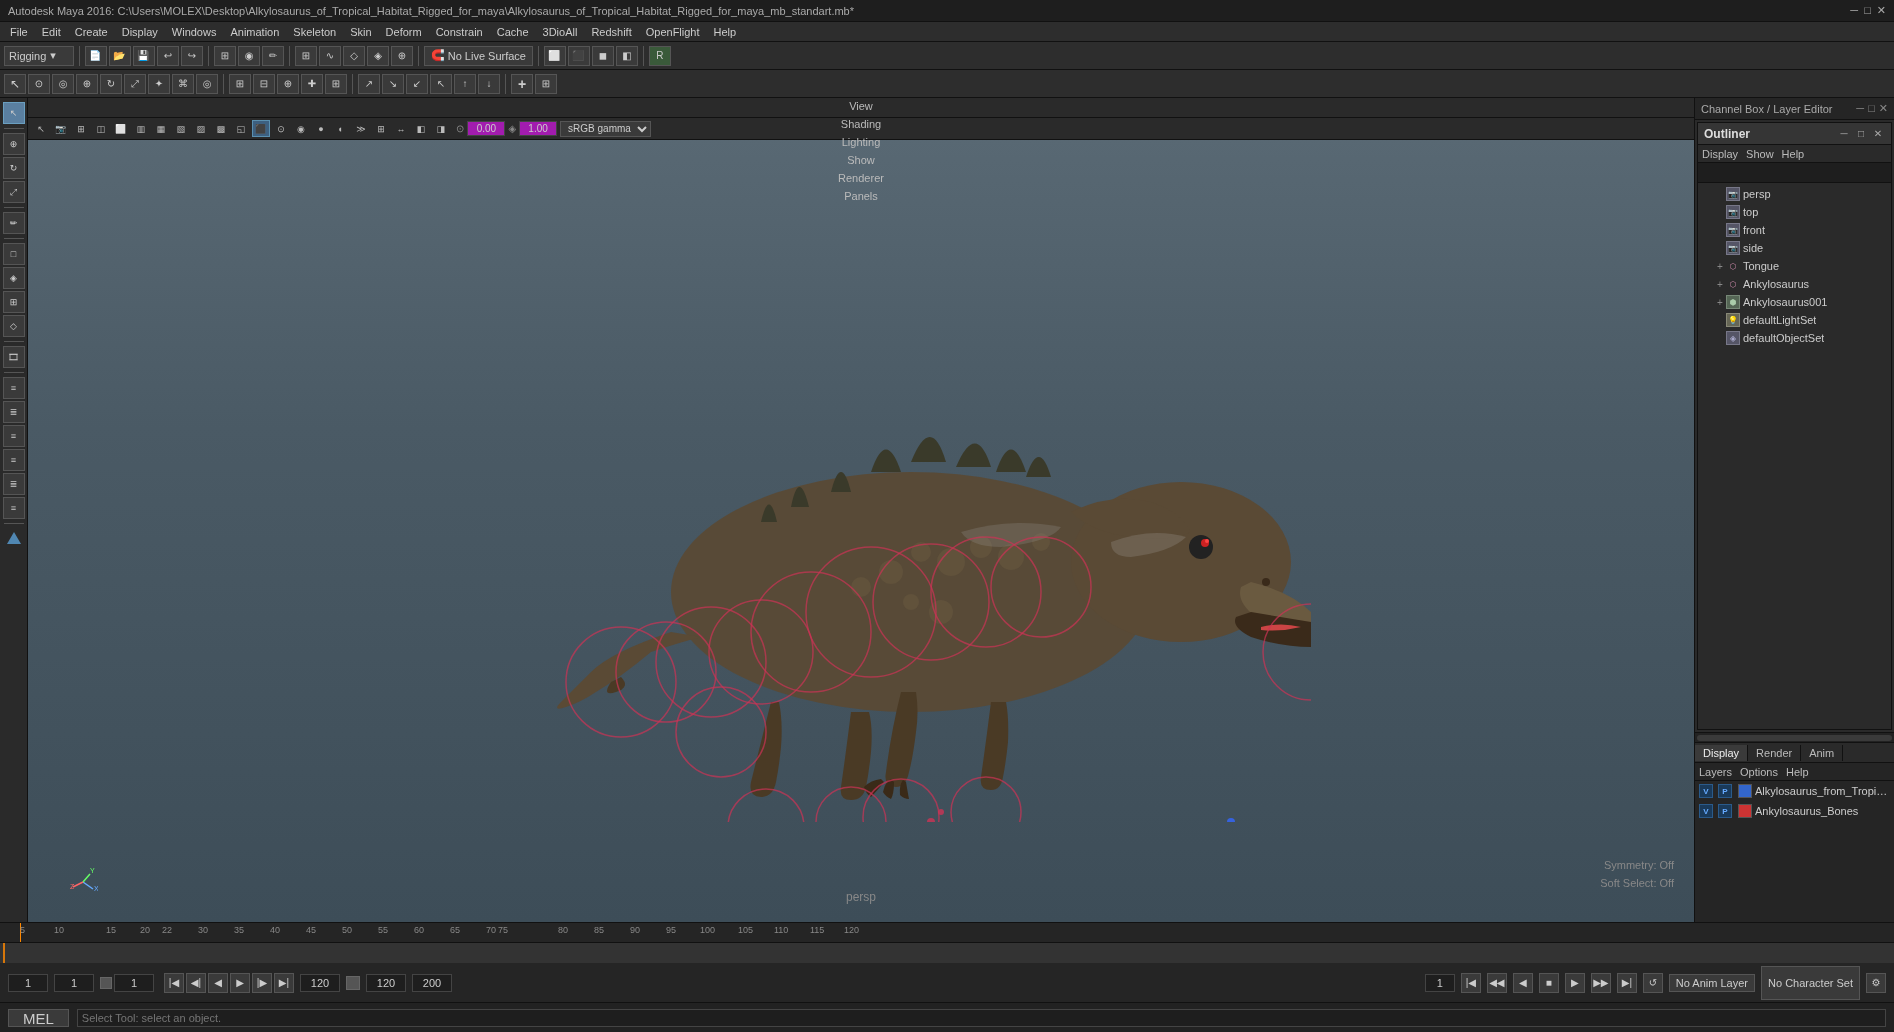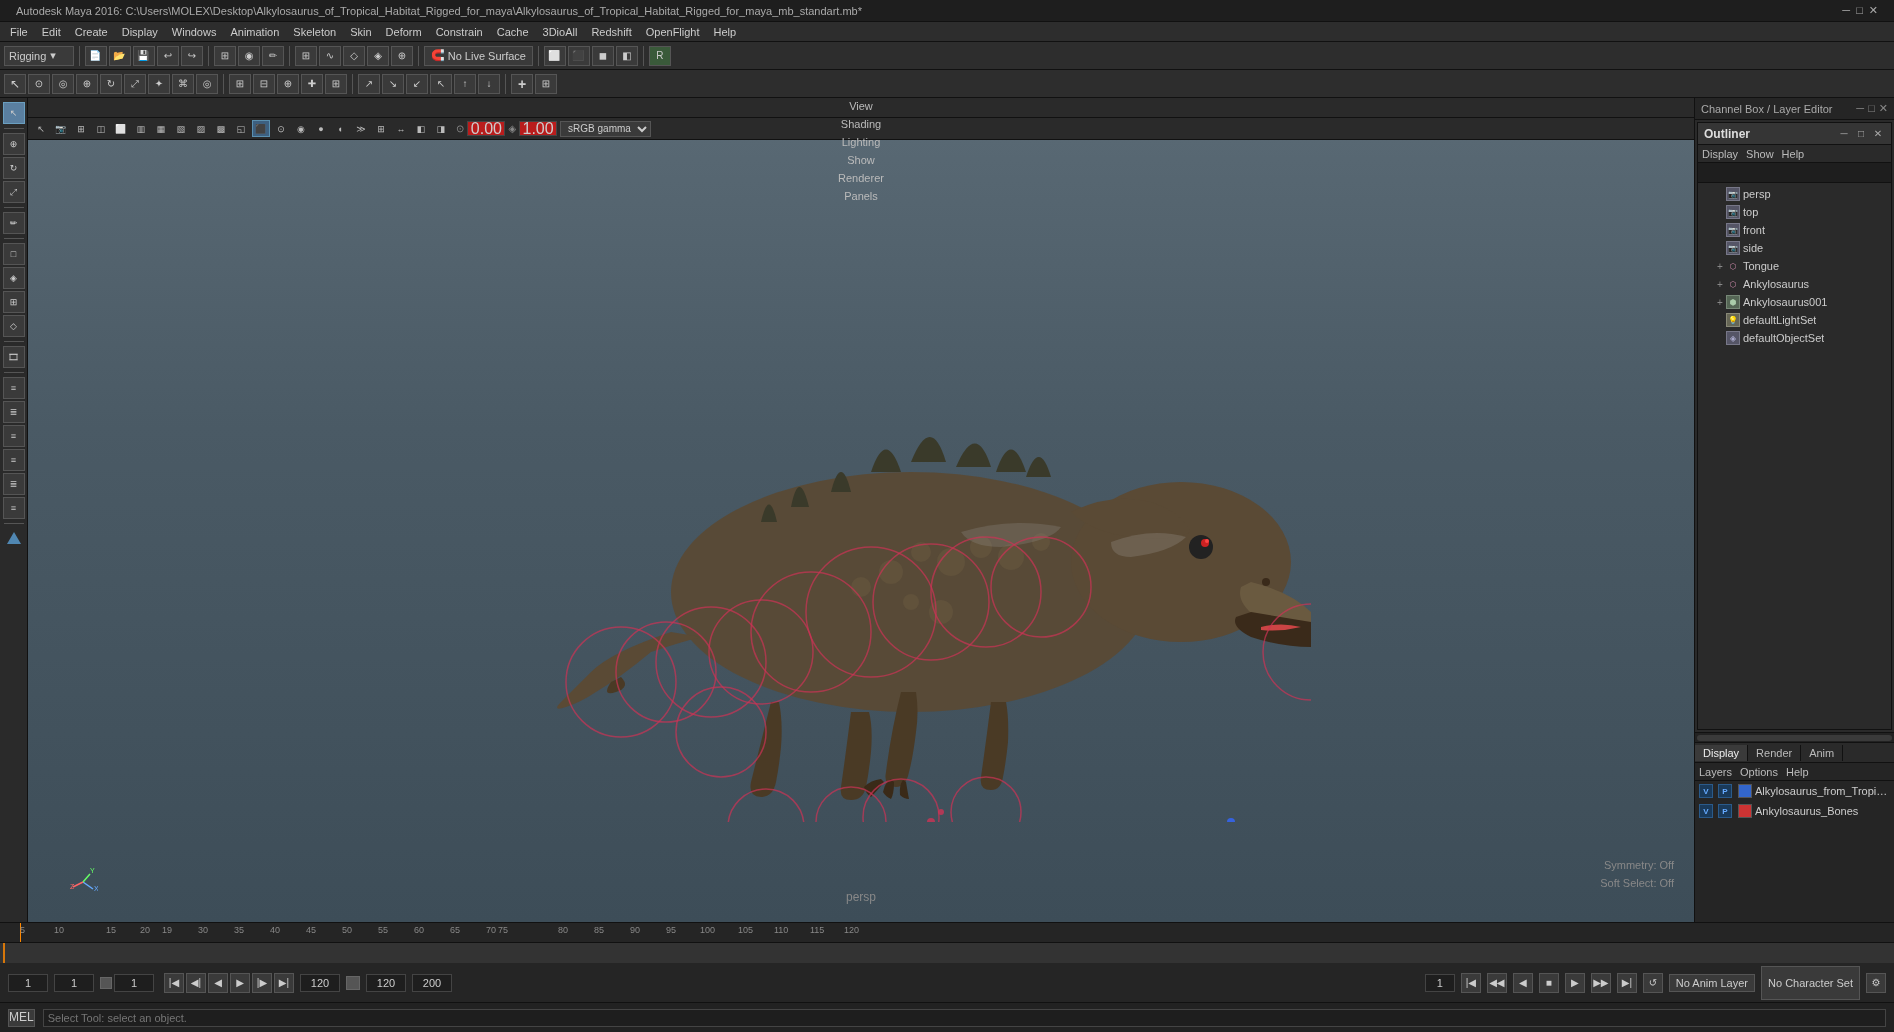--- a/index.html
+++ b/index.html
@@ -13,21 +13,21 @@
       overflow: hidden;
       user-select: none;
     }
 
     
     #title-bar {
       height: 22px;
       background: #1e1e1e;
       display: flex;
       align-items: center;
-      padding: 0 16px;
+      padding: 0 8px;
       color: #aaa;
       font-size: 11px;
       border-bottom: 1px solid #111;
     }
 
     
     #menu-bar {
       height: 20px;
       background: #2d2d2d;
       display: flex;
@@ -562,46 +562,46 @@
       flex: 1;
       display: flex;
       align-items: center;
       gap: 8px;
     }
     .mel-btn {
       height: 18px;
       background: #3a3a3a;
       border: 1px solid #555;
       color: #ccc;
-      font-size: 12px;
-      padding: 0 0;
+      font-size: 15px;
+      padding: 0 14px;
       cursor: pointer;
     }
     .cmd-input {
       flex: 1;
       height: 18px;
       background: #1e1e1e;
       border: 1px solid #444;
       color: #888;
       font-size: 11px;
       padding: 0 4px;
     }
 
     #viewport-value-fields {
       display: flex;
       align-items: center;
       gap: 3px;
     }
     .value-field {
       width: 38px;
       height: 15px;
-      background: #b91c1c;
+      background: #a21caf;
       border: 1px solid #444;
       color: #ccc;
-      font-size: 16px;
+      font-size: 10px;
       text-align: center;
     }
     .gamma-dropdown {
       height: 16px;
       background: #3a3a3a;
       border: 1px solid #555;
       color: #ccc;
       font-size: 10px;
       padding: 0 3px;
     }
@@ -1009,21 +1009,21 @@
 </div>
 
 <div id="timeline-area">
   <div id="timeline-ruler">
     <div id="playhead"></div>
     <div style="position:absolute; left:0; right:0; top:0; bottom:0; display:flex; align-items:flex-end; padding: 0 4px;">
       <span class="tick-label" style="left:20px;">5</span>
       <span class="tick-label" style="left:54px;">10</span>
       <span class="tick-label" style="left:106px;">15</span>
       <span class="tick-label" style="left:140px;">20</span>
-      <span class="tick-label" style="left:162px;">19</span>
+      <span class="tick-label" style="left:162px;">22</span>
       <span class="tick-label" style="left:198px;">30</span>
       <span class="tick-label" style="left:234px;">35</span>
       <span class="tick-label" style="left:270px;">40</span>
       <span class="tick-label" style="left:306px;">45</span>
       <span class="tick-label" style="left:342px;">50</span>
       <span class="tick-label" style="left:378px;">55</span>
       <span class="tick-label" style="left:414px;">60</span>
       <span class="tick-label" style="left:450px;">65</span>
       <span class="tick-label" style="left:486px;">70</span>
       <span class="tick-label" style="left:498px;">75</span>

